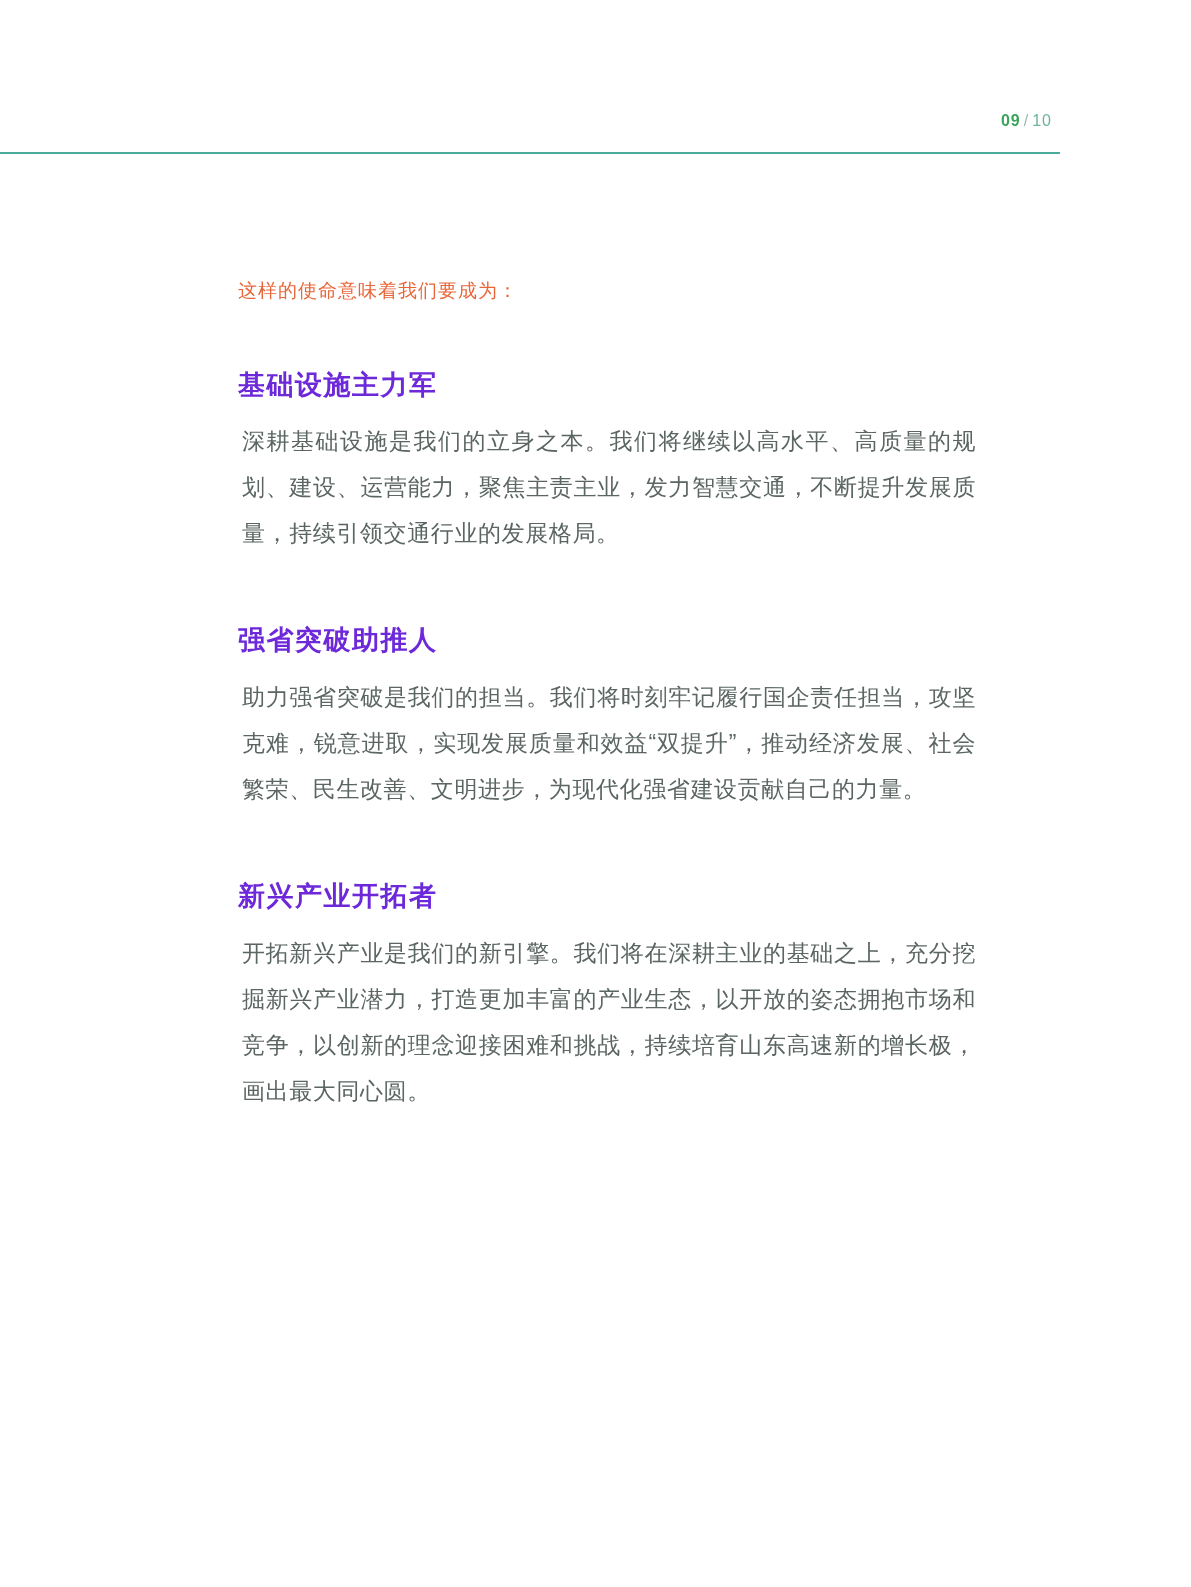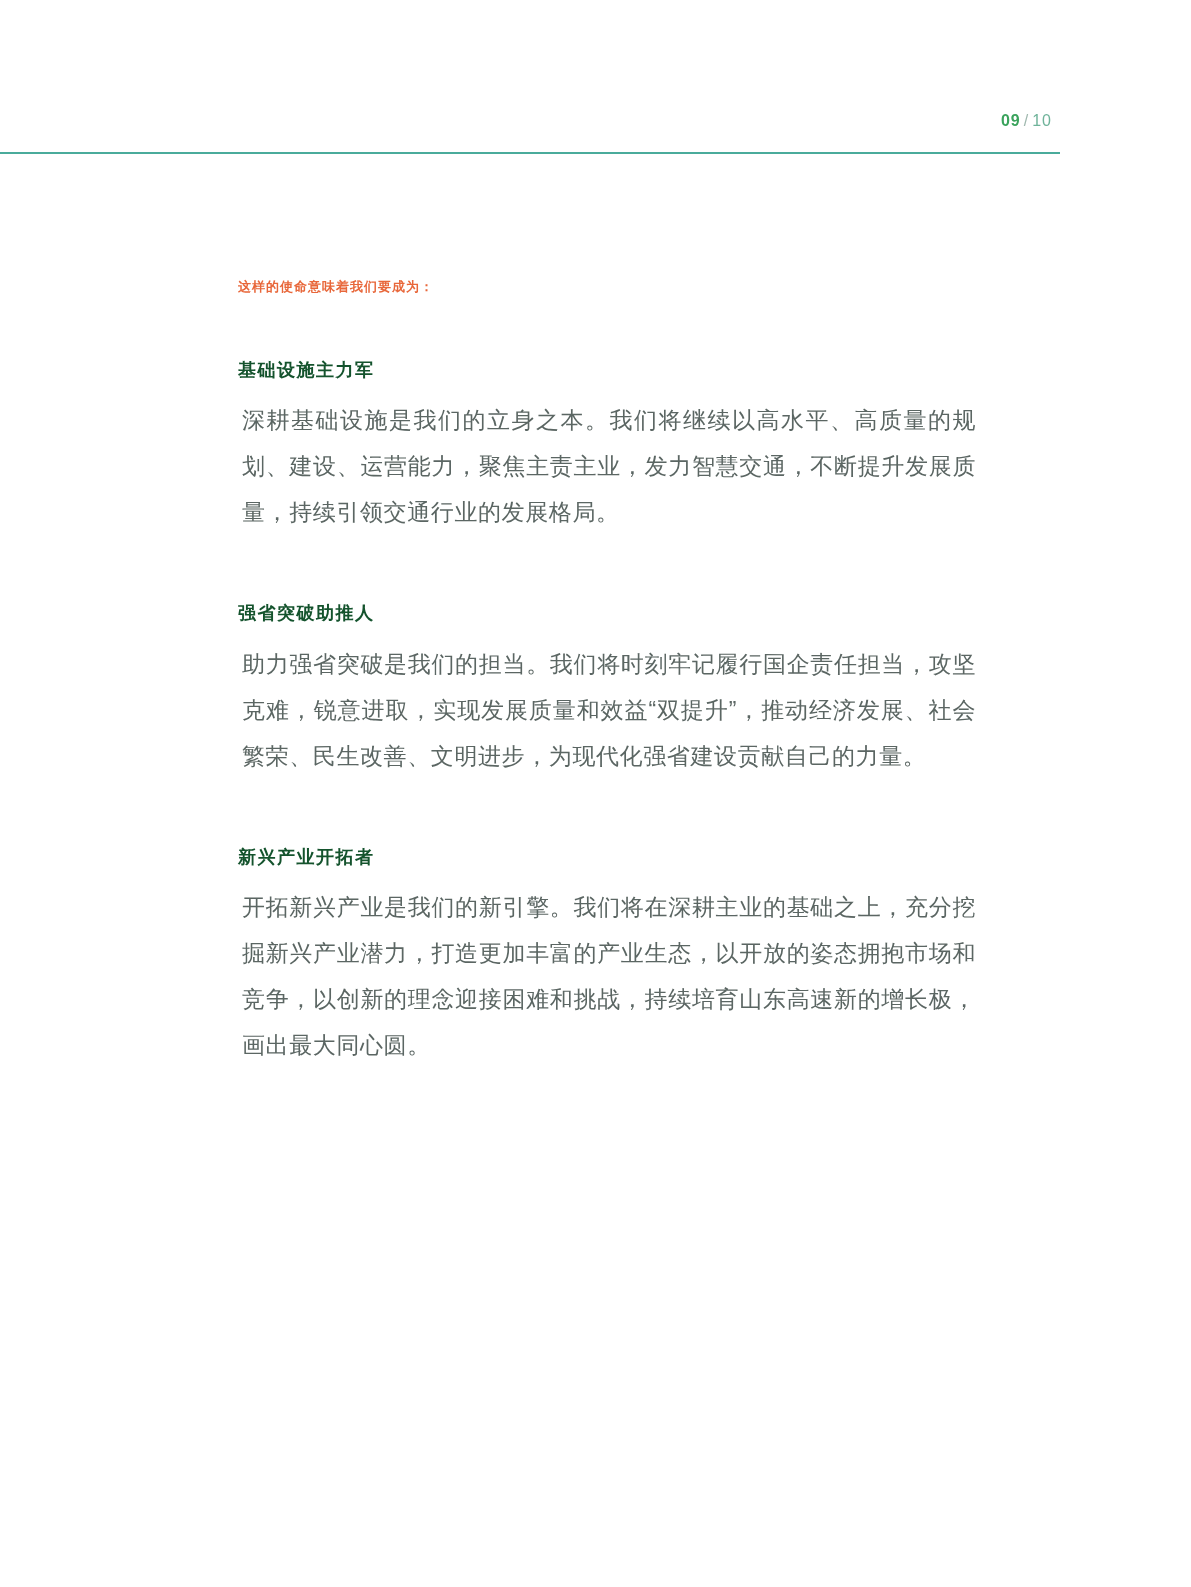--- a/index.html
+++ b/index.html
@@ -63,37 +63,37 @@
   
   .content {
     position: absolute;
     left: 238px;
     top: 278px;
     width: 742px;
   }
 
   .intro {
     color: #e8673a;
-    font-size: 13px;
-    font-weight: bold;
+    font-size: 19px;
+    font-weight: normal;
     letter-spacing: 1px;
     margin: 0 0 62px 0;
     line-height: 1.4;
   }
 
   .section {
     margin-bottom: 52px;
   }
   .section:last-child {
     margin-bottom: 0;
   }
 
   .section-title {
-    color: #14532d;
-    font-size: 18px;
+    color: #6d28d9;
+    font-size: 27px;
     font-weight: bold;
     letter-spacing: 1.5px;
     margin: 14px 0 14px 0;
     line-height: 1.4;
   }
 
   .section-body {
     color: #5b6663;
     font-size: 23px;
     line-height: 2.0;

